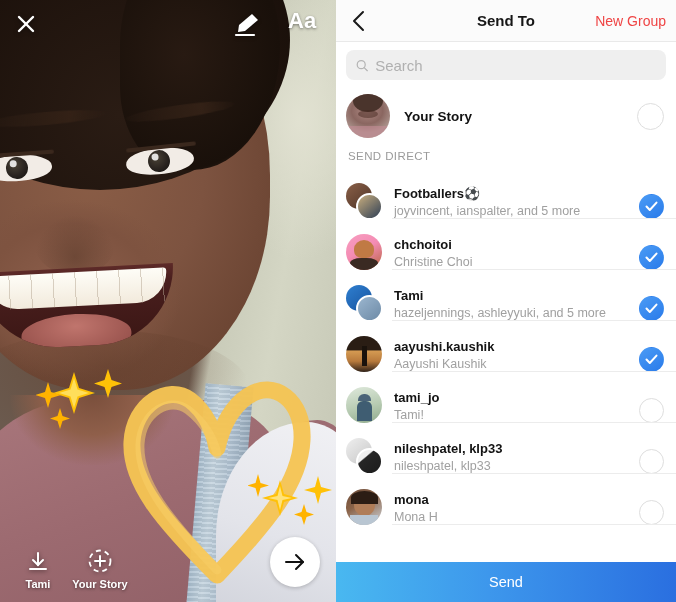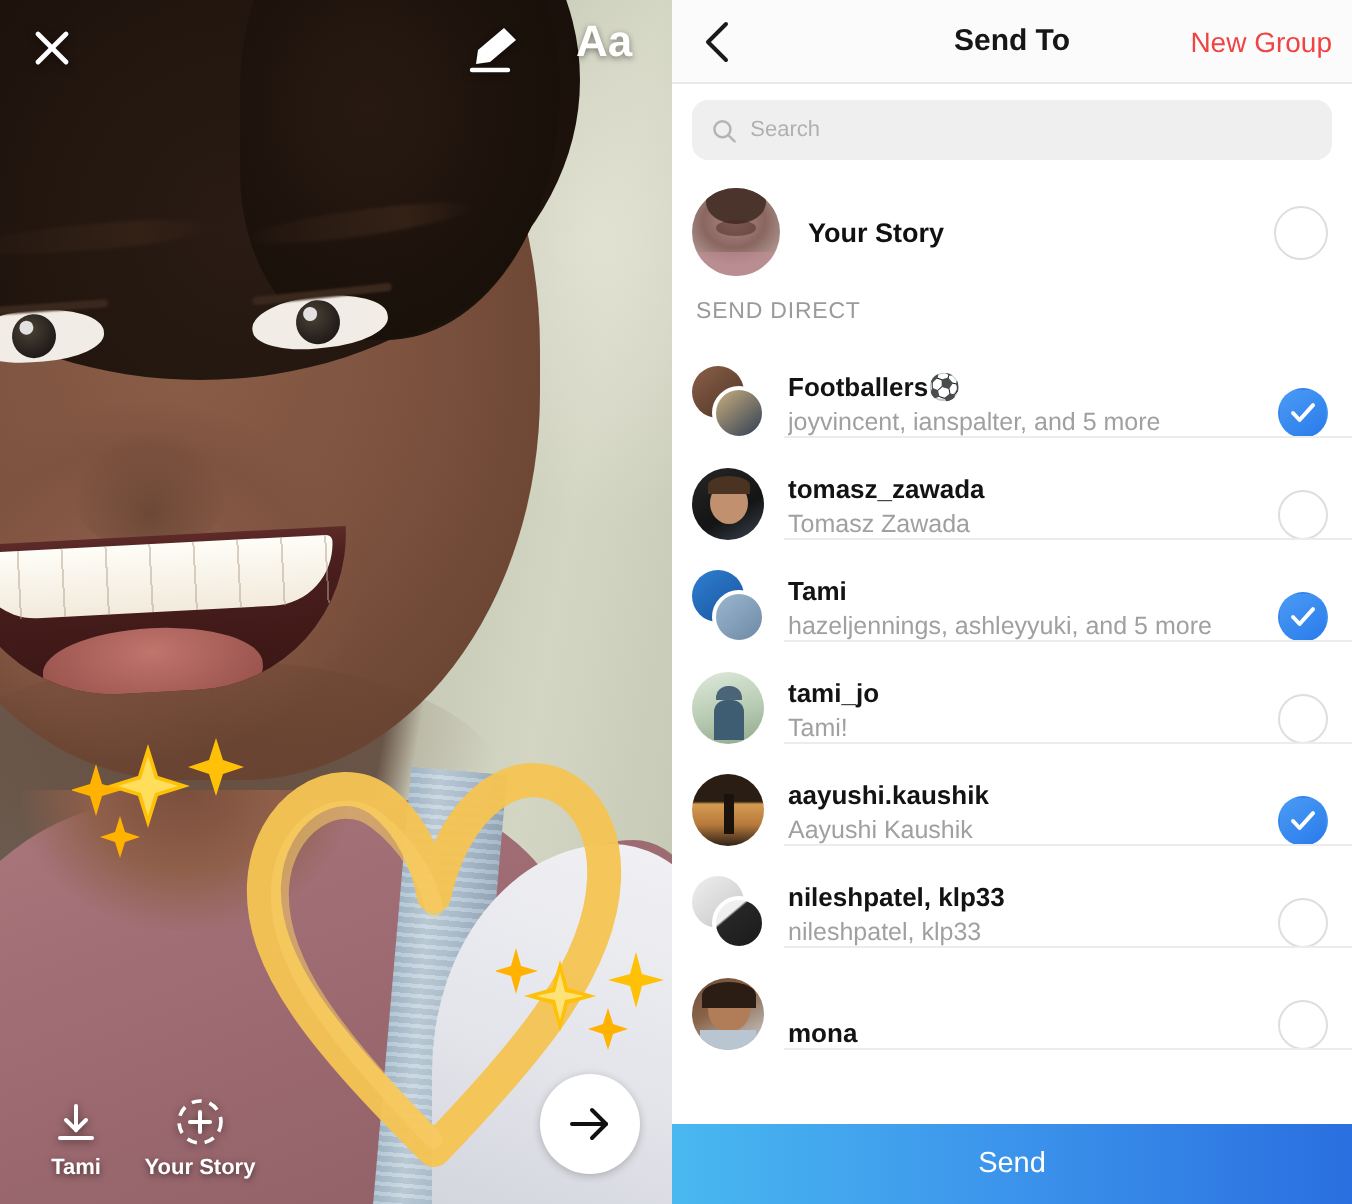--- a/index.html
+++ b/index.html
@@ -222,21 +222,21 @@
     display: flex; align-items: center;
     font-size: 14px; color: #ef4444; cursor: pointer;
   }
   .search-wrap { padding: 8px 10px 6px 10px; background:#fff; }
   .search-box {
     height: 30px; border-radius: 8px; background: #efefef;
     display: flex; align-items: center; padding: 0 10px; gap: 7px; cursor: text;
   }
   .search-input {
     border: 0; outline: 0; background: transparent;
-    font-size: 11px; color: #8e8e8e; width: 100%;
+    font-size: 15px; color: #8e8e8e; width: 100%;
     font-family: "Liberation Sans", sans-serif;
   }
   .search-input::placeholder { color: #b0b0b0; }
 
   .story-row {
     display: flex; align-items: center; height: 60px;
     padding: 0 12px 0 10px; cursor: pointer;
   }
   .story-row .name { font-size: 13.5px; font-weight: bold; color: #111; margin-left: 14px; flex: 1; }
 
@@ -451,101 +451,106 @@
           <div class="secondary">joyvincent, ianspalter, and 5 more</div>
         </div>
         <div class="check on">
           <svg width="13" height="11" viewBox="0 0 13 11">
             <polyline points="1.5,5.5 4.8,9 11.5,1.6" fill="none" stroke="#fff" stroke-width="2" stroke-linecap="round" stroke-linejoin="round"></polyline>
           </svg>
         </div>
         <div class="divider"></div>
       </div>
 
-
-      <div class="row">
-        <div class="av" style="background:linear-gradient(150deg,#262626 0%,#141414 60%,#3a4450 100%);">
-          <div style="position:absolute;left:9px;top:7px;width:19px;height:21px;border-radius:50%;background:#c1906f;"></div>
-          <div style="position:absolute;left:8px;top:4px;width:21px;height:9px;border-radius:50% 50% 0 0;background:#4a3322;"></div>
-        </div>
-        <div class="texts">
-          <div class="primary">tomasz_zawada</div>
-          <div class="secondary">Tomasz Zawada</div>
-        </div>
-        <div class="check"></div>
-        <div class="divider"></div>
-      </div>
-
-      <div class="row">
-        <div class="av-group">
-          <div class="a1" style="background:linear-gradient(140deg,#2f7fd0,#17539e);"></div>
-          <div class="a2" style="background:linear-gradient(140deg,#9bb6cf,#6d8aa6);"></div>
-        </div>
-        <div class="texts">
-          <div class="primary">Tami</div>
-          <div class="secondary">hazeljennings, ashleyyuki, and 5 more</div>
+      <div class="row">
+        <div class="av" style="background:linear-gradient(150deg,#f79ec0 0%,#f48cb4 45%,#b5623a 100%);">
+          <div style="position:absolute;left:8px;top:6px;width:20px;height:18px;border-radius:50% 50% 40% 40%;background:#c07a44;"></div>
+          <div style="position:absolute;left:4px;bottom:0;width:28px;height:12px;border-radius:40% 40% 0 0;background:#3a2a22;"></div>
+        </div>
+        <div class="texts">
+          <div class="primary">chchoitoi</div>
+          <div class="secondary">Christine Choi</div>
         </div>
         <div class="check on">
           <svg width="13" height="11" viewBox="0 0 13 11">
             <polyline points="1.5,5.5 4.8,9 11.5,1.6" fill="none" stroke="#fff" stroke-width="2" stroke-linecap="round" stroke-linejoin="round"></polyline>
           </svg>
         </div>
         <div class="divider"></div>
       </div>
 
-      <div class="row">
-        <div class="av" style="background:linear-gradient(165deg,#dfe9dc 0%,#b7cbb2 55%,#8fa98c 100%);">
-          <div style="position:absolute;left:12px;top:7px;width:13px;height:7px;border-radius:6px 6px 0 0;background:#4b6478;"></div>
-          <div style="position:absolute;left:11px;top:14px;width:15px;height:20px;border-radius:6px 6px 0 0;background:#3f5d72;"></div>
-        </div>
-        <div class="texts">
-          <div class="primary">tami_jo</div>
-          <div class="secondary">Tami!</div>
-        </div>
-        <div class="check"></div>
-        <div class="divider"></div>
-      </div>
-
-      <div class="row">
-        <div class="av" style="background:linear-gradient(180deg,#2a1d14 0%,#2a1d14 38%,#d49a52 42%,#b87a3c 70%,#2f2118 100%);">
-          <div style="position:absolute;left:16px;top:10px;width:5px;height:20px;background:#1a120c;"></div>
-        </div>
-        <div class="texts">
-          <div class="primary">aayushi.kaushik</div>
-          <div class="secondary">Aayushi Kaushik</div>
+
+      <div class="row">
+        <div class="av-group">
+          <div class="a1" style="background:linear-gradient(140deg,#2f7fd0,#17539e);"></div>
+          <div class="a2" style="background:linear-gradient(140deg,#9bb6cf,#6d8aa6);"></div>
+        </div>
+        <div class="texts">
+          <div class="primary">Tami</div>
+          <div class="secondary">hazeljennings, ashleyyuki, and 5 more</div>
         </div>
         <div class="check on">
           <svg width="13" height="11" viewBox="0 0 13 11">
             <polyline points="1.5,5.5 4.8,9 11.5,1.6" fill="none" stroke="#fff" stroke-width="2" stroke-linecap="round" stroke-linejoin="round"></polyline>
           </svg>
         </div>
         <div class="divider"></div>
       </div>
 
       <div class="row">
+        <div class="av" style="background:linear-gradient(180deg,#2a1d14 0%,#2a1d14 38%,#d49a52 42%,#b87a3c 70%,#2f2118 100%);">
+          <div style="position:absolute;left:16px;top:10px;width:5px;height:20px;background:#1a120c;"></div>
+        </div>
+        <div class="texts">
+          <div class="primary">aayushi.kaushik</div>
+          <div class="secondary">Aayushi Kaushik</div>
+        </div>
+        <div class="check on">
+          <svg width="13" height="11" viewBox="0 0 13 11">
+            <polyline points="1.5,5.5 4.8,9 11.5,1.6" fill="none" stroke="#fff" stroke-width="2" stroke-linecap="round" stroke-linejoin="round"></polyline>
+          </svg>
+        </div>
+        <div class="divider"></div>
+      </div>
+
+      <div class="row">
+        <div class="av" style="background:linear-gradient(165deg,#dfe9dc 0%,#b7cbb2 55%,#8fa98c 100%);">
+          <div style="position:absolute;left:12px;top:7px;width:13px;height:7px;border-radius:6px 6px 0 0;background:#4b6478;"></div>
+          <div style="position:absolute;left:11px;top:14px;width:15px;height:20px;border-radius:6px 6px 0 0;background:#3f5d72;"></div>
+        </div>
+        <div class="texts">
+          <div class="primary">tami_jo</div>
+          <div class="secondary">Tami!</div>
+        </div>
+        <div class="check"></div>
+        <div class="divider"></div>
+      </div>
+
+      <div class="row">
         <div class="av-group">
           <div class="a1" style="background:linear-gradient(140deg,#efefef,#c6c6c6);"></div>
           <div class="a2" style="background:linear-gradient(140deg,#f0f0f0 0%,#efefef 30%,#262626 34%,#1b1b1b 100%);"></div>
         </div>
         <div class="texts">
           <div class="primary">nileshpatel, klp33</div>
           <div class="secondary">nileshpatel, klp33</div>
         </div>
         <div class="check"></div>
         <div class="divider"></div>
       </div>
 
       <div class="row">
         <div class="av" style="background:linear-gradient(150deg,#6b4c3a 0%,#8a6348 40%,#cfd6dd 100%);">
           <div style="position:absolute;left:8px;top:5px;width:21px;height:22px;border-radius:50%;background:#b07d58;"></div>
           <div style="position:absolute;left:5px;top:2px;width:27px;height:13px;border-radius:50% 50% 0 0;background:#2c1d14;"></div>
           <div style="position:absolute;left:4px;bottom:0;width:28px;height:10px;background:#b9c6d2;"></div>
         </div>
         <div class="texts">
           <div class="primary">mona</div>
+          <div class="secondary">Mona H</div>
         </div>
         <div class="check"></div>
         <div class="divider"></div>
       </div>
 
     </div>
 
     <div class="send-btn">Send</div>
   </div>
 

